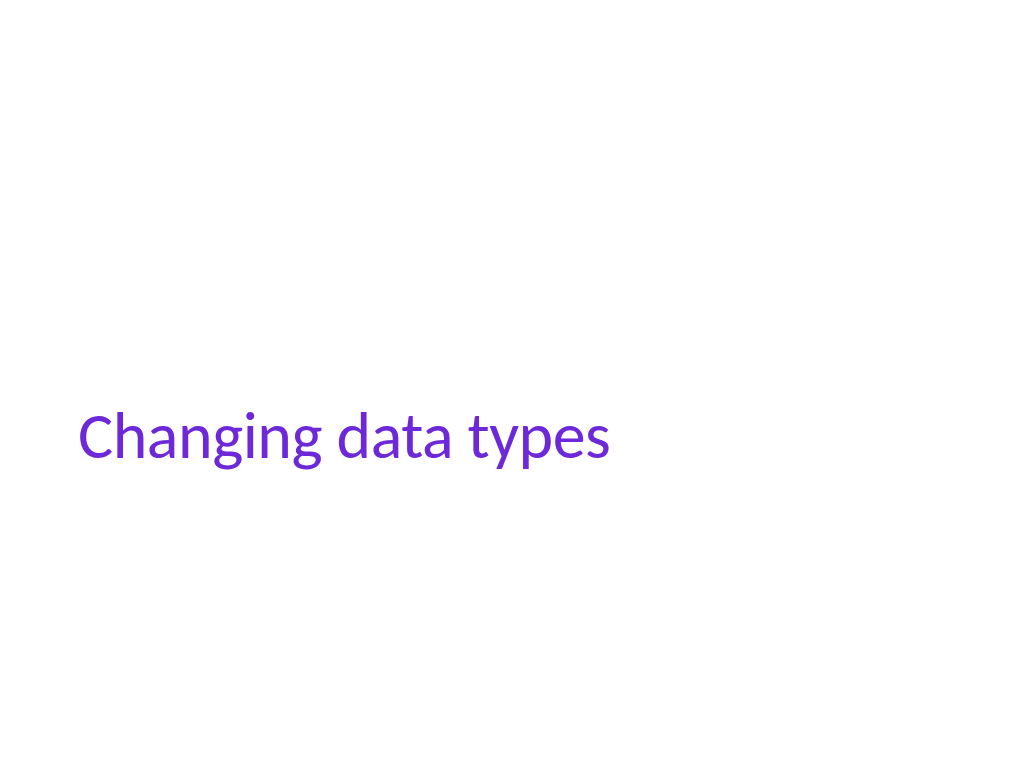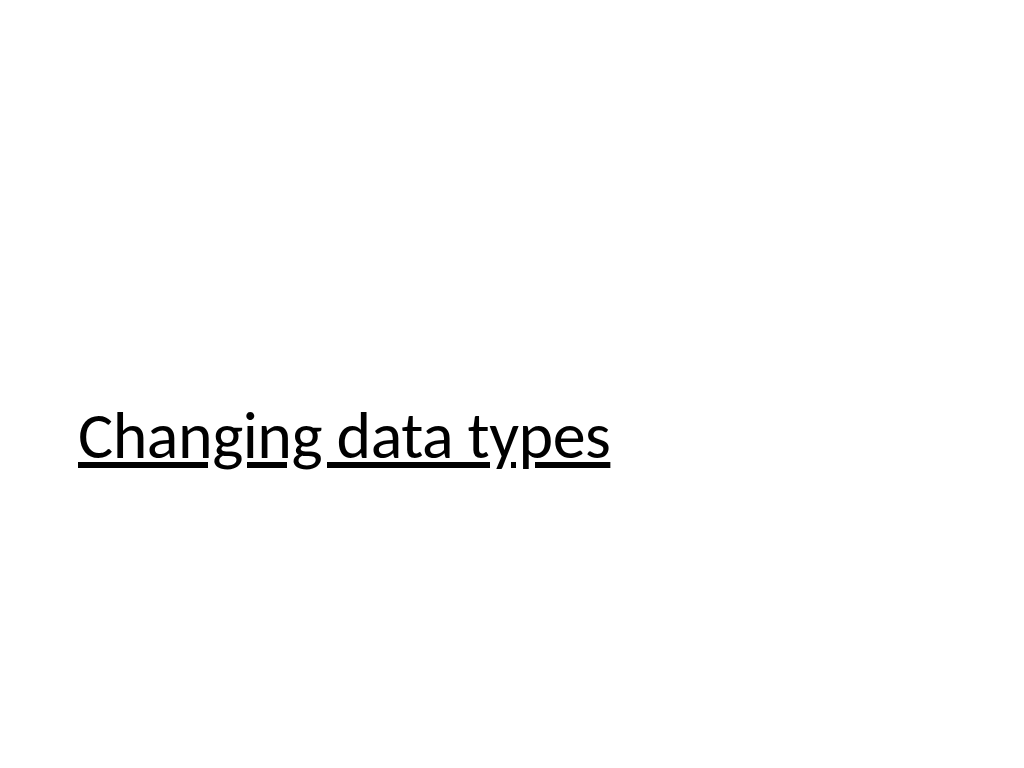--- a/index.html
+++ b/index.html
@@ -14,21 +14,20 @@
       font-family: Calibri, 'Segoe UI', Arial, sans-serif;
       position: relative;
       overflow: hidden;
     }
     .slide-title {
       position: absolute;
       left: 78px;
       top: 395px;
       font-size: 66px;
       font-weight: 400;
-      color: #000000;
+      color: #6d28d9;
       letter-spacing: -0.5px;
-      text-decoration: underline;
     }
   </style>
 </head>
 <body>
 
 <div class="slide-title">Changing data types</div>
 
 </body></html>

